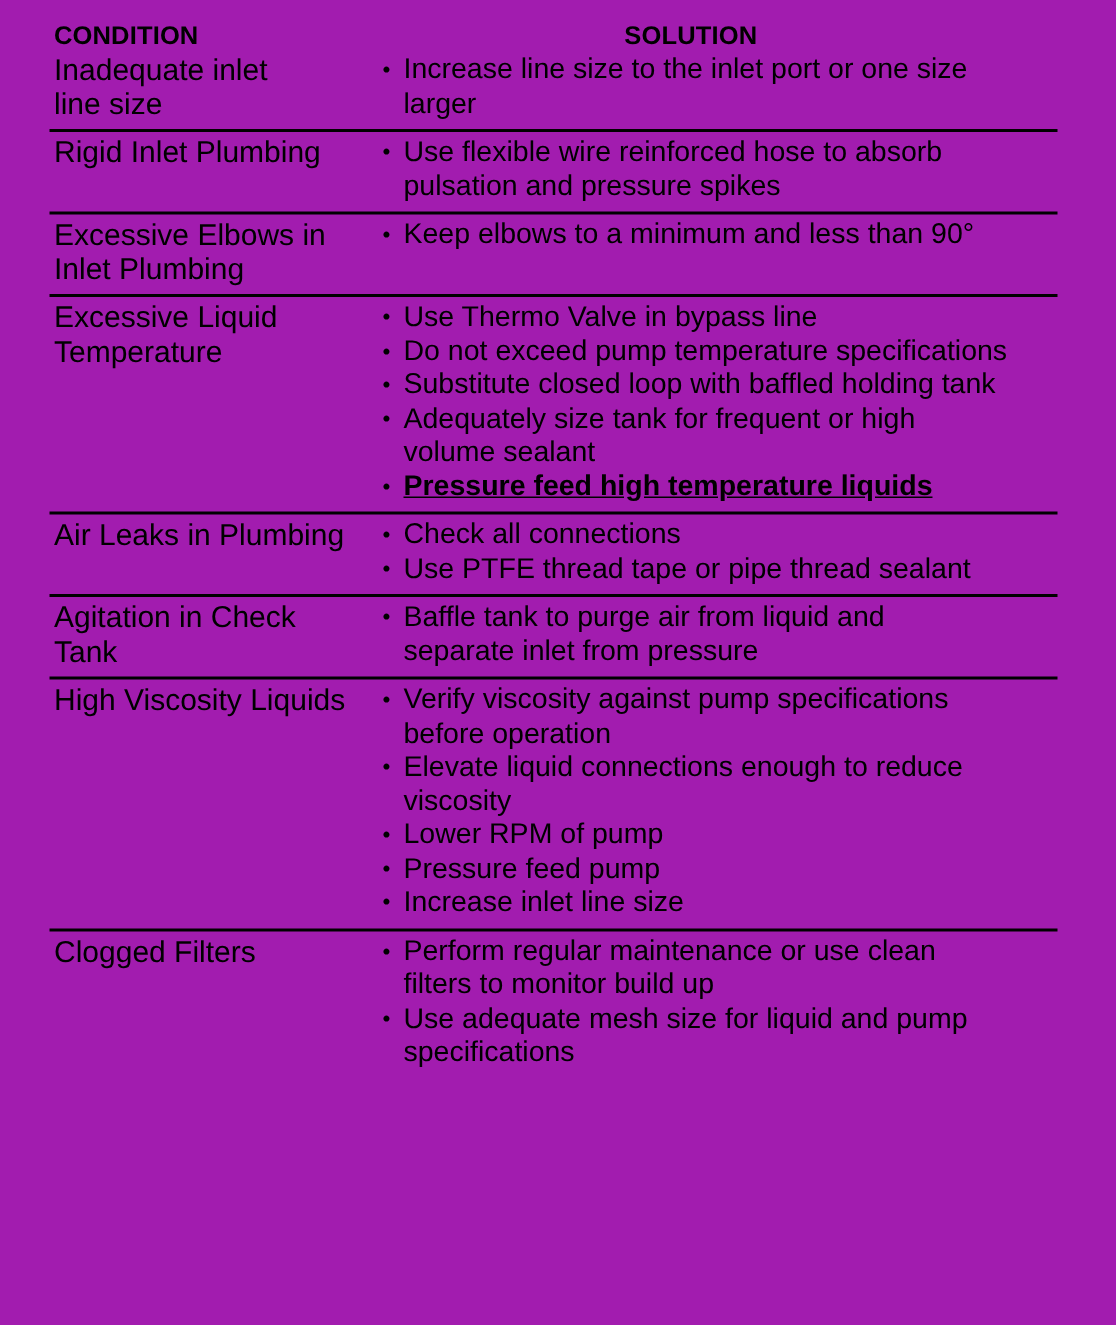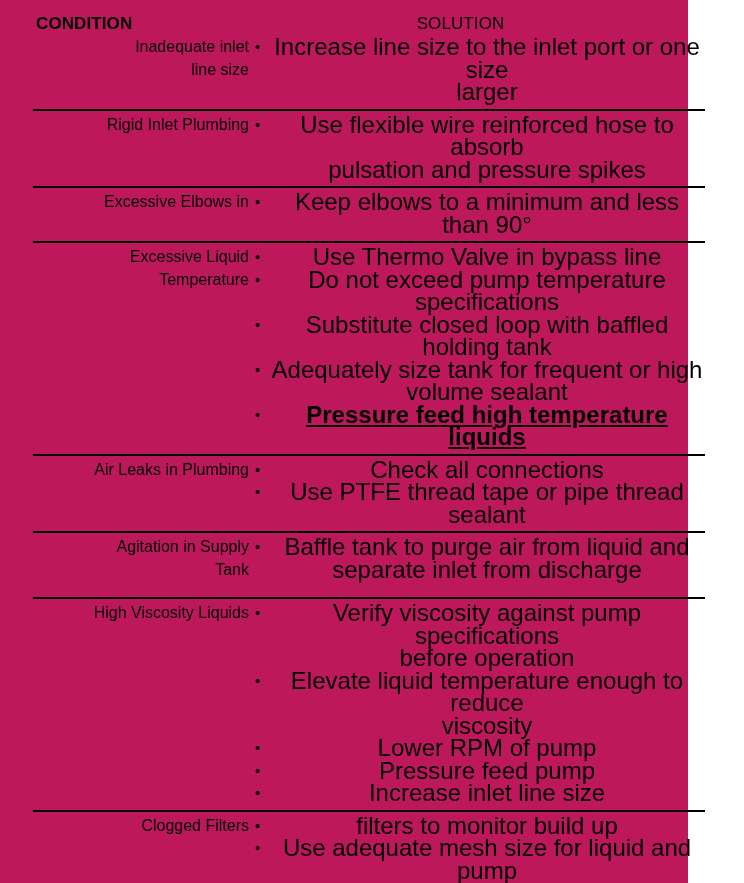--- a/index.html
+++ b/index.html
@@ -10,23 +10,23 @@
   body {
     width: 744px;
     height: 883px;
     font-family: "Liberation Sans", sans-serif;
     color: #000000;
     overflow: hidden;
   }
 
   .sheet {
     position: relative;
-    width: 688px;
+    width: 744px;
     height: 883px;
-    background: #be185d;
+    background: #a21caf;
   }
 
   .table {
     position: absolute;
     left: 33px;
     top: 0;
     width: 672px;
   }
 
   
@@ -39,56 +39,54 @@
     width: 222px;
     font-size: 17px;
     font-weight: bold;
     letter-spacing: 0.1px;
     padding-left: 3px;
     line-height: 19px;
   }
   .th-solution {
     flex: 1;
     font-size: 17px;
-    font-weight: normal;
+    font-weight: bold;
     letter-spacing: 0.1px;
     text-align: center;
     line-height: 19px;
     padding-right: 42px;
   }
 
   
   .row {
     display: flex;
     border-top: 2.5px solid #000000;
   }
   .row.first {
     border-top: 0;
   }
 
   .cell-condition {
     width: 222px;
     box-sizing: border-box;
-    padding: 3px 6px 16px 3px;
-    font-size: 16px;
+    padding: 3px 6px 5px 3px;
+    font-size: 20px;
     line-height: 22.5px;
-    text-align: right;
   }
   .cell-condition .cline {
     display: block;
     white-space: nowrap;
   }
 
   .cell-solution {
     flex: 1;
     box-sizing: border-box;
     padding: 3px 0 5px 0;
-    font-size: 24px;
+    font-size: 19px;
     line-height: 22.5px;
-    text-align: center;
   }
 
   .bullet-list {
     margin: 0;
     padding: 0;
     list-style: none;
   }
   .bullet-item {
     position: relative;
     padding-left: 14px;
@@ -148,20 +146,21 @@
               <li class="bullet-item">
                 <span class="btext">Use flexible wire reinforced hose to absorb</span>
                 <span class="bcont">pulsation and pressure spikes</span>
               </li>
             </ul>
           </div>
         </div>
         <div class="row">
           <div class="cell-condition">
             <span class="cline">Excessive Elbows in</span>
+            <span class="cline">Inlet Plumbing</span>
           </div>
           <div class="cell-solution">
             <ul class="bullet-list">
               <li class="bullet-item">
                 <span class="btext">Keep elbows to a minimum and less than 90°</span>
               </li>
             </ul>
           </div>
         </div>
         <div class="row">
@@ -200,44 +199,44 @@
                 <span class="btext">Check all connections</span>
               </li>
               <li class="bullet-item">
                 <span class="btext">Use PTFE thread tape or pipe thread sealant</span>
               </li>
             </ul>
           </div>
         </div>
         <div class="row">
           <div class="cell-condition">
-            <span class="cline">Agitation in Supply</span>
+            <span class="cline">Agitation in Check</span>
             <span class="cline">Tank</span>
           </div>
           <div class="cell-solution">
             <ul class="bullet-list">
               <li class="bullet-item">
                 <span class="btext">Baffle tank to purge air from liquid and</span>
-                <span class="bcont">separate inlet from discharge</span>
+                <span class="bcont">separate inlet from pressure</span>
               </li>
             </ul>
           </div>
         </div>
         <div class="row">
           <div class="cell-condition">
             <span class="cline">High Viscosity Liquids</span>
           </div>
           <div class="cell-solution">
             <ul class="bullet-list">
               <li class="bullet-item">
                 <span class="btext">Verify viscosity against pump specifications</span>
                 <span class="bcont">before operation</span>
               </li>
               <li class="bullet-item">
-                <span class="btext">Elevate liquid temperature enough to reduce</span>
+                <span class="btext">Elevate liquid connections enough to reduce</span>
                 <span class="bcont">viscosity</span>
               </li>
               <li class="bullet-item">
                 <span class="btext">Lower RPM of pump</span>
               </li>
               <li class="bullet-item">
                 <span class="btext">Pressure feed pump</span>
               </li>
               <li class="bullet-item">
                 <span class="btext">Increase inlet line size</span>
@@ -245,20 +244,21 @@
             </ul>
           </div>
         </div>
         <div class="row">
           <div class="cell-condition">
             <span class="cline">Clogged Filters</span>
           </div>
           <div class="cell-solution">
             <ul class="bullet-list">
               <li class="bullet-item">
+                <span class="btext">Perform regular maintenance or use clean</span>
                 <span class="bcont">filters to monitor build up</span>
               </li>
               <li class="bullet-item">
                 <span class="btext">Use adequate mesh size for liquid and pump</span>
                 <span class="bcont">specifications</span>
               </li>
             </ul>
           </div>
         </div>
       </div>

